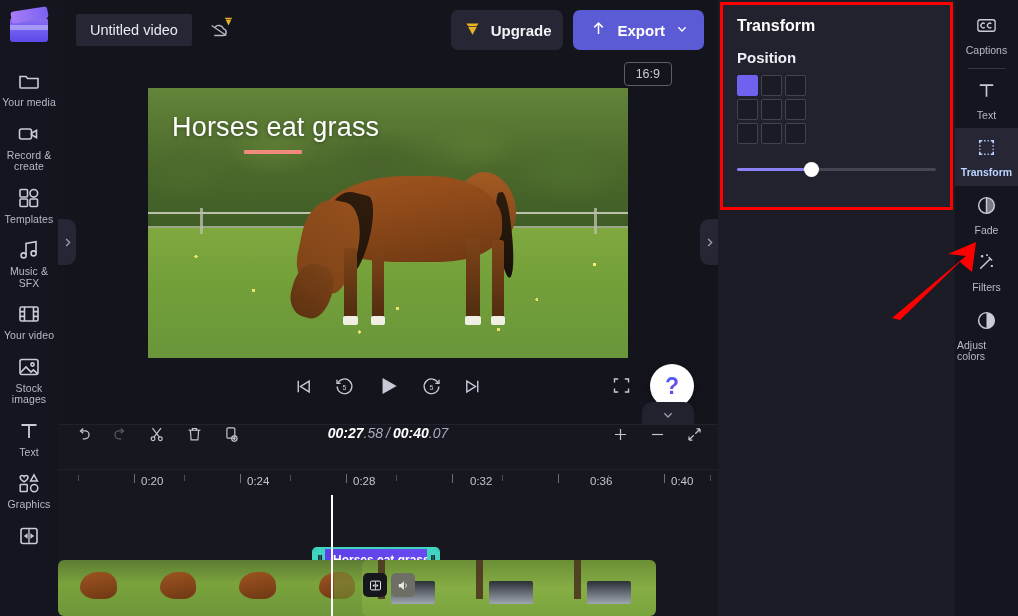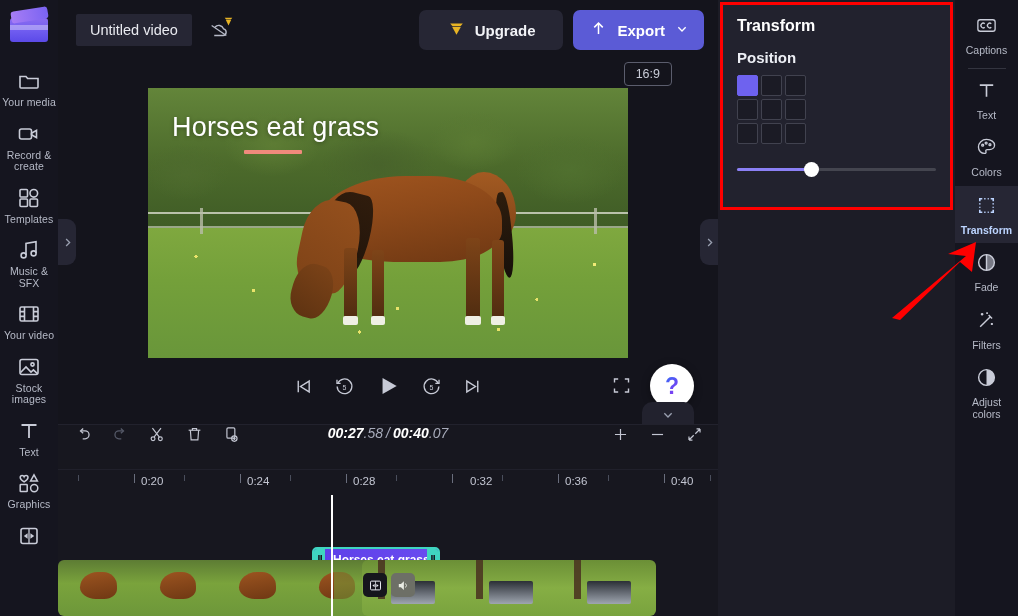--- a/index.html
+++ b/index.html
@@ -56,21 +56,21 @@
   .title-field {
     background: #262634; color: #e9eaf0; border-radius: 2px;
     padding: 8px 14px; font-size: 14.5px; cursor: text; white-space: nowrap;
   }
   .cloud-btn { position: relative; width: 34px; height: 30px; display:flex; align-items:center; justify-content:center; cursor: pointer; }
   .cloud-btn svg { color: #b6bac7; }
   .gem-badge { position: absolute; right: 1px; top: -1px; }
   .topbar-spacer { flex: 1 1 auto; }
   .upgrade-btn {
     display: flex; align-items: center; gap: 9px; background: #262634;
-    color: #f2f3f7; border-radius: 7px; padding: 9px 28px; font-size: 15px;
+    color: #f2f3f7; border-radius: 7px; padding: 9px 12px; font-size: 15px;
     font-weight: bold; cursor: pointer;
   }
   .export-btn {
     display: flex; align-items: center; gap: 9px; background: #5b5bd6;
     color: #ffffff; border-radius: 7px; padding: 9px 14px 9px 16px;
     font-size: 15px; font-weight: bold; cursor: pointer;
   }
 
   
   .preview-region {
@@ -283,21 +283,21 @@
   
   .right-rail {
     width: 63px; flex: 0 0 63px; background: #15151f; display: flex;
     flex-direction: column; align-items: center; padding-top: 6px; position: relative; z-index: 5;
   }
   .rr-item {
     width: 63px; padding: 8px 2px 7px; display: flex; flex-direction: column;
     align-items: center; gap: 4px; cursor: pointer;
   }
   .rr-item .rr-ico { color: #c9ccd8; display:block; }
-  .rr-item .rr-lbl { font-size: 10.5px; line-height: 11.5px; color: #b6bac7; text-align: center; }
+  .rr-item .rr-lbl { font-size: 10.5px; line-height: 11.5px; color: #b6bac7; text-align: left; }
   .rr-item.active { background: #262634; }
   .rr-item.active .rr-ico { color: #bcd4ff; }
   .rr-item.active .rr-lbl { color: #bcd4ff; font-weight: bold; }
   .rr-div { width: 38px; height: 1px; background: #33343f; margin: 4px 0 2px; }
 
   .arrow-anno { position: absolute; left: 890px; top: 240px; pointer-events: none; z-index: 20; }
 </style>
 </head>
 <body>
 
@@ -623,21 +623,21 @@
         <span class="tick" style="left:182px;"></span>
         <span class="lbl" style="left:189px;">0:24</span>
         <span class="tick minor" style="left:232px;"></span>
         <span class="tick" style="left:288px;"></span>
         <span class="lbl" style="left:295px;">0:28</span>
         <span class="tick minor" style="left:338px;"></span>
         <span class="tick" style="left:394px;"></span>
         <span class="lbl" style="left:412px;">0:32</span>
         <span class="tick minor" style="left:444px;"></span>
         <span class="tick" style="left:500px;"></span>
-        <span class="lbl" style="left:507px;">0:36</span>
+        <span class="lbl" style="left:532px;">0:36</span>
         <span class="tick minor" style="left:550px;"></span>
         <span class="tick" style="left:606px;"></span>
         <span class="lbl" style="left:613px;">0:40</span>
         <span class="tick minor" style="left:652px;"></span>
       </div>
 
       <div class="tracks">
 
         <div class="text-clip" style="left:254px; top:52px; width:128px;">
           <span class="clip-handle">
@@ -727,31 +727,20 @@
 
     <div class="rr-item">
       <span class="rr-ico">
         <svg viewBox="0 0 24 24" width="23" height="23" fill="none" stroke="currentColor" stroke-width="1.7">
           <path d="M5 6.4h14M12 6.4v12"></path>
           </svg>
       </span>
       <span class="rr-lbl">Text</span>
     </div>
 
-    <div class="rr-item">
-      <span class="rr-ico">
-        <svg viewBox="0 0 24 24" width="23" height="23" fill="none" stroke="currentColor" stroke-width="1.4">
-          <path d="M12 3.6c-4.7 0-8.4 3.5-8.4 8 0 4.2 3.1 6.6 6.2 6.6 1.6 0 2-1 1.6-1.9-.5-1.1.2-2.1 1.5-2.1h2.1c3 0 5.4-2 5.4-4.6 0-3.4-3.6-6-8.4-6z"></path>
-          <circle cx="8" cy="9.6" r="1"></circle>
-            <circle cx="11.6" cy="7.4" r="1"></circle>
-            <circle cx="15.6" cy="9" r="1"></circle>
-          </svg>
-      </span>
-      <span class="rr-lbl">Colors</span>
-    </div>
 
     <div class="rr-item active">
       <span class="rr-ico">
         <svg viewBox="0 0 24 24" width="23" height="23" fill="none" stroke="currentColor" stroke-width="1.7">
           <path d="M5 7.6V5h2.6M16.4 5H19v2.6M19 16.4V19h-2.6M7.6 19H5v-2.6"></path>
           <path d="M9.6 5h4.8M9.6 19h4.8M5 9.6v4.8M19 9.6v4.8" stroke-dasharray="1.4 2.2"></path>
           </svg>
       </span>
       <span class="rr-lbl">Transform</span>
     </div>

